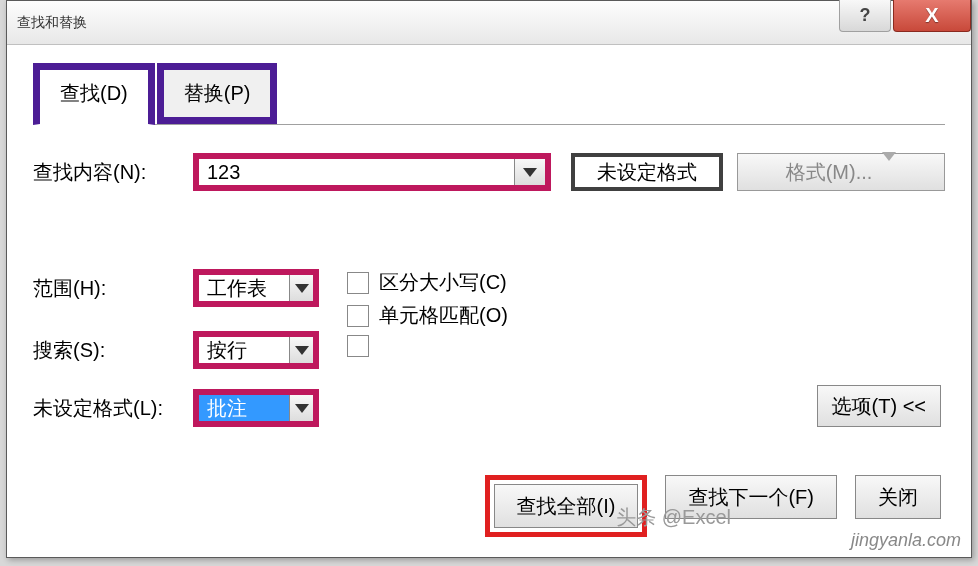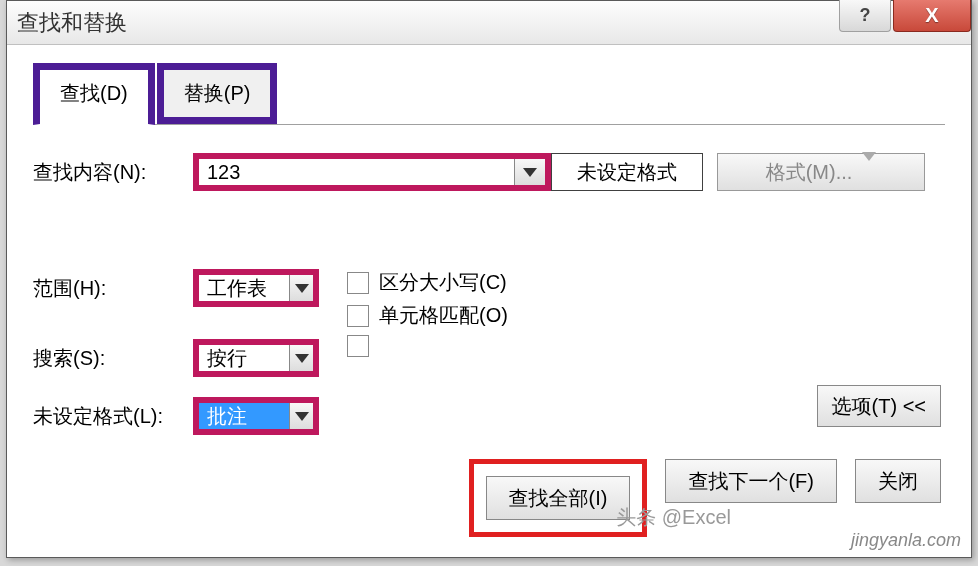--- a/index.html
+++ b/index.html
@@ -24,21 +24,21 @@
     .titlebar {
       height: 44px;
       background: linear-gradient(#fdfdfd, #e8e8e8);
       border-bottom: 1px solid #c0c0c0;
       display: flex;
       align-items: center;
       position: relative;
     }
     .titlebar-title {
       padding-left: 10px;
-      font-size: 22px;
+      font-size: 14px;
       color: #333;
     }
     .titlebar-buttons {
       position: absolute;
       right: 0;
       top: -1px;
       display: flex;
     }
     .help-btn {
       width: 52px;
@@ -123,25 +123,25 @@
       display: flex;
       align-items: center;
       justify-content: center;
     }
     .find-content-combo { width: 358px; }
     .find-content-combo .combo-input { width: 322px; }
     .format-display {
       display: inline-flex;
       align-items: center;
       justify-content: center;
-      border: 1px solid #404040;
+      border: 4px solid #404040;
       background: #fff;
       height: 38px;
       width: 152px;
-      margin-left: 0;
+      margin-left: 20px;
       font-size: 20px;
     }
     .format-btn {
       display: inline-flex;
       align-items: center;
       justify-content: center;
       border: 1px solid #999;
       background: linear-gradient(#f8f8f8, #e0e0e0);
       height: 38px;
       width: 208px;
@@ -219,21 +219,21 @@
       align-items: center;
       justify-content: center;
       border: 1px solid #888;
       background: linear-gradient(#f8f8f8, #e0e0e0);
       height: 44px;
       padding: 0 22px;
       font-size: 20px;
     }
     .find-all-wrap {
       border: 5px solid #e02020;
-      padding: 12px;
+      padding: 4px;
     }
     .triangle-down {
       width: 0; height: 0;
       border-left: 7px solid transparent;
       border-right: 7px solid transparent;
       border-top: 9px solid #333;
     }
     .triangle-down.disabled { border-top-color: #aaa; }
     .watermark {
       position: absolute;
@@ -287,21 +287,21 @@
         <span class="small-arrow">
           <span class="triangle-down disabled"></span>
         </span>
       </div>
     </div>
 
     <div class="spacer"></div>
 
     <div class="mid-section">
       <div class="left-col">
-        <div class="row" style="margin-bottom:12px">
+        <div class="row" style="margin-bottom:4px">
           <div class="label">范围(H):</div>
           <div class="combo select-w">
             <input class="combo-input" readonly="" value="工作表" style="">
             <div class="combo-arrow">
               <div class="triangle-down"></div>
             </div>
           </div>
         </div>
         <div class="row" style="margin-bottom:0">
           <div class="label">搜索(S):</div>

